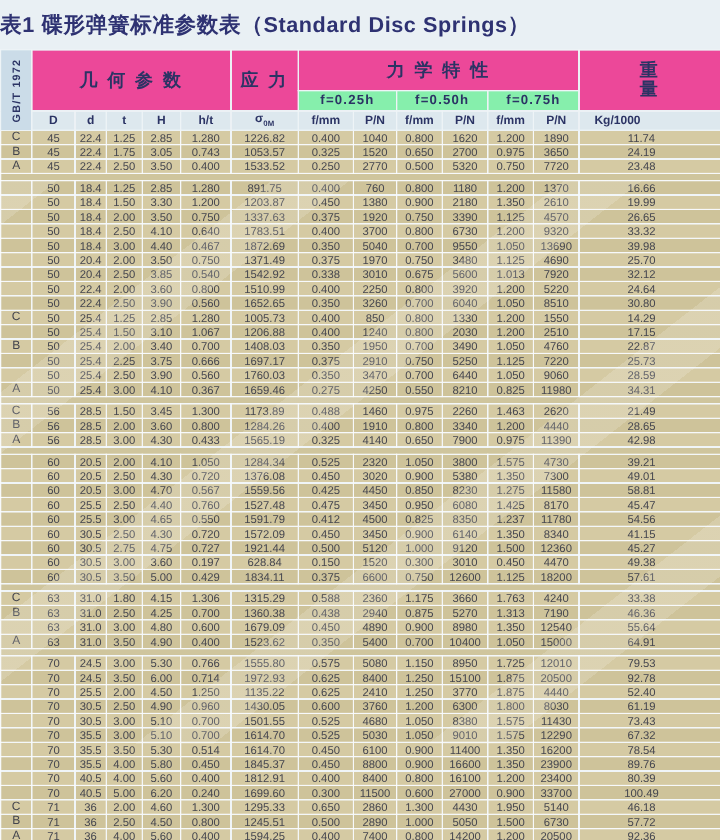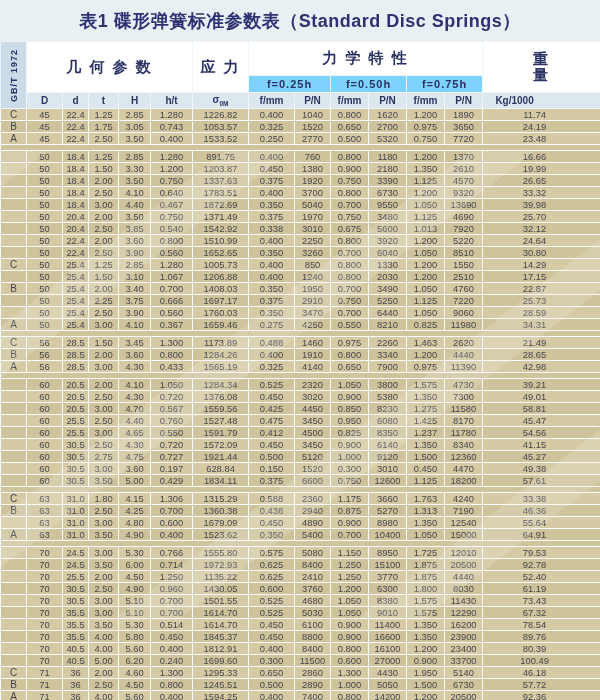--- a/index.html
+++ b/index.html
@@ -1,36 +1,36 @@
 <!DOCTYPE html>
 <html><head>
 <meta charset="utf-8">
 <style>
   html,body{margin:0;padding:0;}
   body{
     width:600px;height:700px;overflow:hidden;position:relative;
     background:#e7eef3;
     font-family:"Liberation Sans",sans-serif;
   }
-  .title-band{height:41px;display:flex;align-items:center;justify-content:center;background:#e9f0f4;}
+  .title-band{height:41px;display:flex;align-items:center;justify-content:flex-start;background:#e9f0f4;}
   .title{color:#2e3272;font-weight:bold;font-size:18px;letter-spacing:0.5px;white-space:nowrap;}
 
   table{width:600px;border-collapse:collapse;table-layout:fixed;}
   th,td{overflow:hidden;white-space:nowrap;}
 
   thead th{
-    background:#ffffff;color:#2b3364;border:1px solid #eef4f7;
+    background:#ec4899;color:#2b3364;border:1px solid #eef4f7;
     font-weight:bold;text-align:center;padding:0;
   }
   th.grp{font-size:15px;height:33px;letter-spacing:2px;}
   th.std{
     background:#cbdce8;font-size:9px;font-weight:bold;letter-spacing:1px;
     writing-mode:vertical-rl;transform:rotate(180deg);
   }
-  .load-row th{font-size:11px;height:16px;letter-spacing:1px;background:#7dd3fc;}
+  .load-row th{font-size:11px;height:16px;letter-spacing:1px;background:#86efac;}
   .col-row th{font-size:10px;height:15px;background:#dde8ee;}
   .col-row th sub{font-size:6.5px;}
   th.kg-head{padding-right:54px;}
   .w-stack span{display:block;line-height:1.05;font-size:15px;}
 
   tbody td{
     color:#45464f;font-size:9.4px;text-align:center;
     border:1px solid rgba(255,255,255,0.65);
     height:11px;line-height:11px;padding:0;
   }

